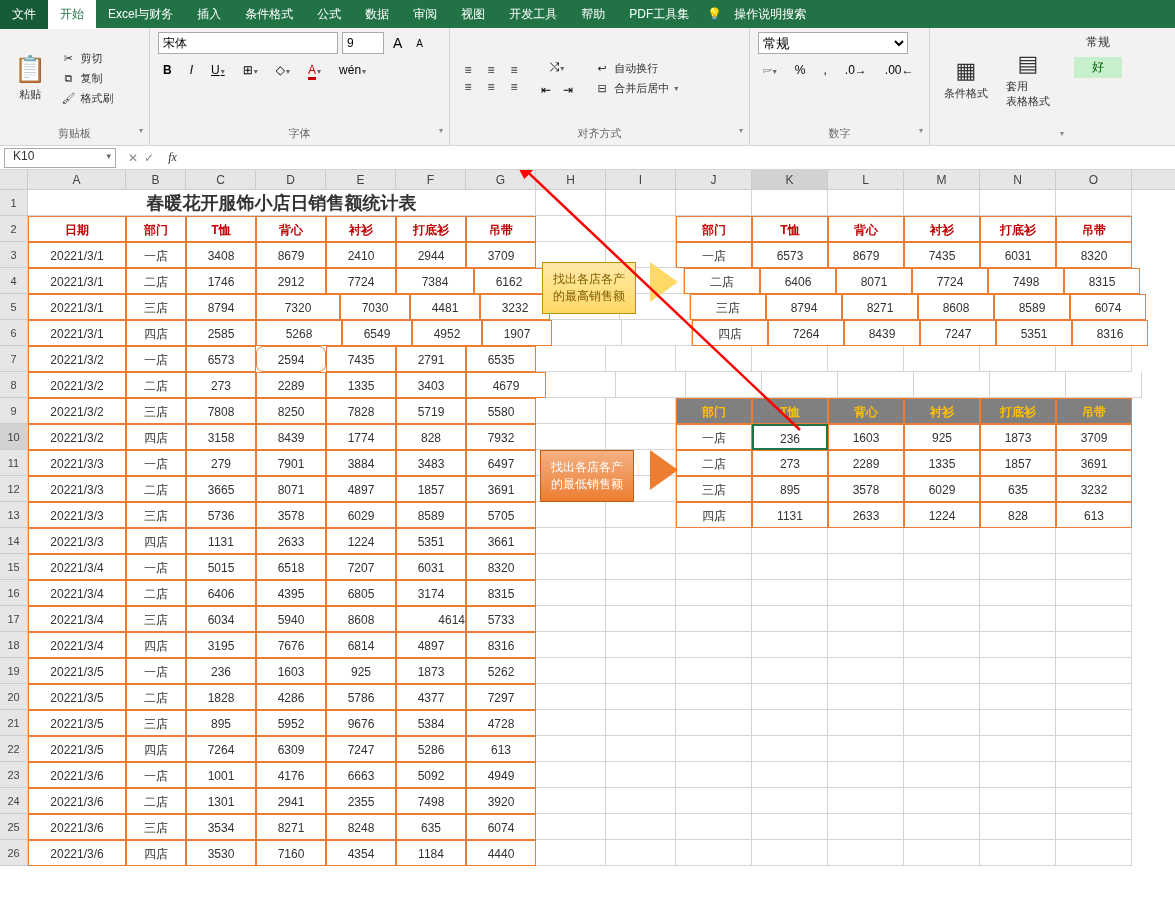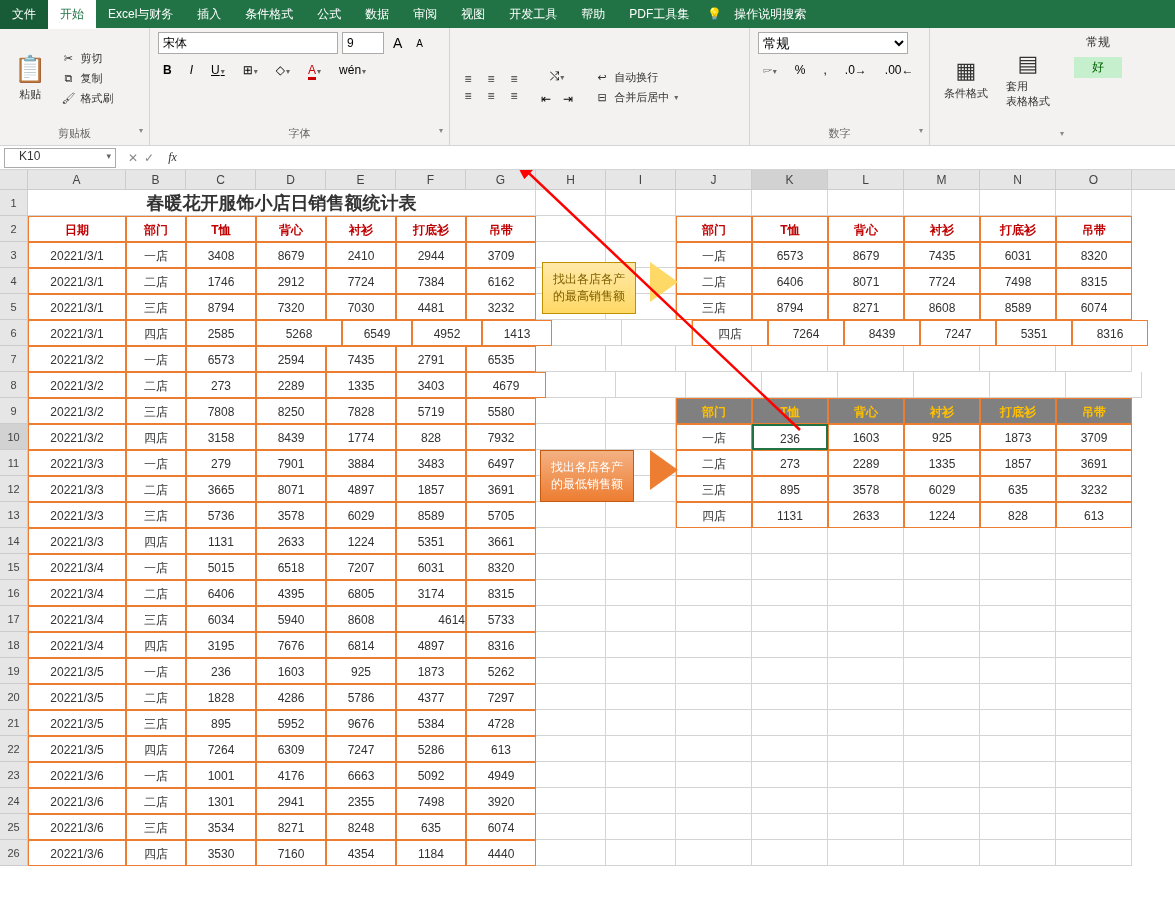--- a/index.html
+++ b/index.html
@@ -27,21 +27,21 @@
 .fbtn{border:1px solid transparent;background:transparent;padding:2px 4px;cursor:pointer;font-size:12px;}
 .font-bot{display:flex;align-items:center;gap:8px;}
 .dd{font-size:8px;margin-left:1px;color:#666;}
 .align-grid{display:grid;grid-template-columns:repeat(3,20px);gap:3px;}
 .align-grid span{cursor:pointer;text-align:center;font-size:12px;}
 .num-sel{border:1px solid #ababab;background:#fff;width:150px;height:22px;}
 .style-block{display:flex;flex-direction:column;align-items:center;}
 .style-block .txt{font-size:12px;}
 .style-block .good{background:#c6efce;color:#006100;}
 .namebox-row{height:24px;border-bottom:1px solid #d4d4d4;display:flex;align-items:center;background:#fff;}
-.namebox{width:112px;border:1px solid #ababab;height:20px;margin:0 4px;padding:0 14px;font-size:12px;position:relative;}
+.namebox{width:112px;border:1px solid #ababab;height:20px;margin:0 4px;padding:0 8px;font-size:12px;position:relative;}
 .namebox::after{content:"▾";position:absolute;right:4px;top:2px;font-size:9px;color:#666;}
 .fx-btns{display:flex;gap:6px;padding:0 8px;}
 .fx-btns span{color:#888;cursor:pointer;}
 .fx-label{font-style:italic;font-family:'Times New Roman';margin:0 6px;}
 .formula-input{flex:1;border:none;height:20px;font-size:12px;padding:0 4px;outline:none;}
 .sheet-area{position:relative;overflow:hidden;}
 .colhdr-row{display:flex;height:20px;background:#e6e6e6;border-bottom:1px solid #ccc;}
 .corner{width:28px;border-right:1px solid #ccc;background:#e6e6e6;}
 .colhdr{border-right:1px solid #ccc;text-align:center;line-height:20px;font-size:12px;color:#444;}
 .colhdr.sel{background:#d2d2d2;}
@@ -151,20 +151,21 @@
             <span class="mini-icn">↩</span>
             <span>自动换行</span>
           </div>
         <div class="mini-btn">
             <span class="mini-icn">⊟</span>
             <span>合并后居中</span>
             <span class="dd">▾</span>
           </div>
       </div>
     </div>
+    <div class="rgroup-label">对齐方式</div>
   </div>
 
   <div class="rgroup" style="width:180px">
     <div style="flex:1">
       <div class="font-top">
           <select class="num-sel"><option>常规</option></select>
         </div>
       <div class="font-bot">
         <button class="fbtn">🖙<span class="dd">▾</span></button>
         <button class="fbtn">%</button>
@@ -279,73 +280,73 @@
         <div class="cell cw-N data-cell" style="width: 76px;">6031</div>
         <div class="cell cw-O data-cell" style="width: 76px;">8320</div>
       </div>
       <div class="grid-row">
         <div class="rowhdr">4</div>
         <div class="cell cw-A data-cell" style="width: 98px;">20221/3/1</div>
         <div class="cell cw-B data-cell" style="width: 60px;">二店</div>
         <div class="cell cw-C data-cell" style="width: 70px;">1746</div>
         <div class="cell cw-D data-cell" style="width: 70px;">2912</div>
         <div class="cell cw-E data-cell" style="width: 70px;">7724</div>
-        <div class="cell cw-F data-cell" style="width: 70px;">7384</div>
+        <div class="cell cw-F data-cell" style="width: 78px;">7384</div>
         <div class="cell cw-G data-cell" style="width: 70px;">6162</div>
         <div class="cell cw-H" style="width: 70px;"></div>
         <div class="cell cw-I" style="width: 70px;"></div>
         <div class="cell cw-J data-cell" style="width: 76px;">二店</div>
         <div class="cell cw-K data-cell" style="width: 76px;">6406</div>
         <div class="cell cw-L data-cell" style="width: 76px;">8071</div>
         <div class="cell cw-M data-cell" style="width: 76px;">7724</div>
         <div class="cell cw-N data-cell" style="width: 76px;">7498</div>
         <div class="cell cw-O data-cell" style="width: 76px;">8315</div>
       </div>
       <div class="grid-row">
         <div class="rowhdr">5</div>
         <div class="cell cw-A data-cell" style="width: 98px;">20221/3/1</div>
         <div class="cell cw-B data-cell" style="width: 60px;">三店</div>
         <div class="cell cw-C data-cell" style="width: 70px;">8794</div>
-        <div class="cell cw-D data-cell" style="width: 70px;">7320</div>
+        <div class="cell cw-D data-cell" style="width: 84px;">7320</div>
         <div class="cell cw-E data-cell" style="width: 70px;">7030</div>
         <div class="cell cw-F data-cell" style="width: 70px;">4481</div>
         <div class="cell cw-G data-cell" style="width: 70px;">3232</div>
         <div class="cell cw-H" style="width: 70px;"></div>
         <div class="cell cw-I" style="width: 70px;"></div>
         <div class="cell cw-J data-cell" style="width: 76px;">三店</div>
         <div class="cell cw-K data-cell" style="width: 76px;">8794</div>
         <div class="cell cw-L data-cell" style="width: 76px;">8271</div>
         <div class="cell cw-M data-cell" style="width: 76px;">8608</div>
         <div class="cell cw-N data-cell" style="width: 76px;">8589</div>
         <div class="cell cw-O data-cell" style="width: 76px;">6074</div>
       </div>
       <div class="grid-row">
         <div class="rowhdr">6</div>
         <div class="cell cw-A data-cell" style="width: 98px;">20221/3/1</div>
         <div class="cell cw-B data-cell" style="width: 60px;">四店</div>
         <div class="cell cw-C data-cell" style="width: 70px;">2585</div>
         <div class="cell cw-D data-cell" style="width: 86px;">5268</div>
         <div class="cell cw-E data-cell" style="width: 70px;">6549</div>
         <div class="cell cw-F data-cell" style="width: 70px;">4952</div>
-        <div class="cell cw-G data-cell" style="width: 70px;">1413</div>
+        <div class="cell cw-G data-cell" style="width: 70px;">1907</div>
         <div class="cell cw-H" style="width: 70px;"></div>
         <div class="cell cw-I" style="width: 70px;"></div>
         <div class="cell cw-J data-cell" style="width: 76px;">四店</div>
         <div class="cell cw-K data-cell" style="width: 76px;">7264</div>
         <div class="cell cw-L data-cell" style="width: 76px;">8439</div>
         <div class="cell cw-M data-cell" style="width: 76px;">7247</div>
         <div class="cell cw-N data-cell" style="width: 76px;">5351</div>
         <div class="cell cw-O data-cell" style="width: 76px;">8316</div>
       </div>
       <div class="grid-row">
         <div class="rowhdr">7</div>
         <div class="cell cw-A data-cell" style="width: 98px;">20221/3/2</div>
         <div class="cell cw-B data-cell" style="width: 60px;">一店</div>
         <div class="cell cw-C data-cell" style="width: 70px;">6573</div>
-        <div class="cell cw-D data-cell" style="width: 70px;">2594</div>
+        <div class="cell cw-D data-cell" style="width: 70px; border-radius: 7px;">2594</div>
         <div class="cell cw-E data-cell" style="width: 70px;">7435</div>
         <div class="cell cw-F data-cell" style="width: 70px;">2791</div>
         <div class="cell cw-G data-cell" style="width: 70px;">6535</div>
         <div class="cell cw-H" style="width: 70px;"></div>
         <div class="cell cw-I" style="width: 70px;"></div>
         <div class="cell cw-J" style="width: 76px;"></div>
         <div class="cell cw-K" style="width: 76px;"></div>
         <div class="cell cw-L" style="width: 76px;"></div>
         <div class="cell cw-M" style="width: 76px;"></div>
         <div class="cell cw-N" style="width: 76px;"></div>

